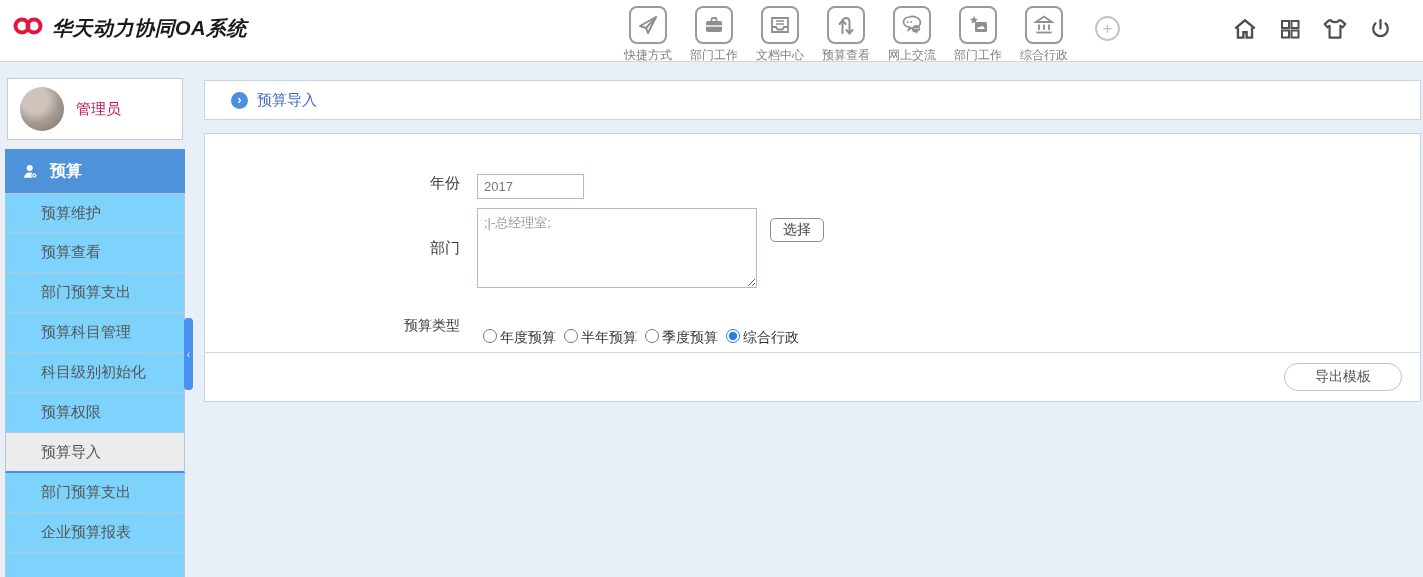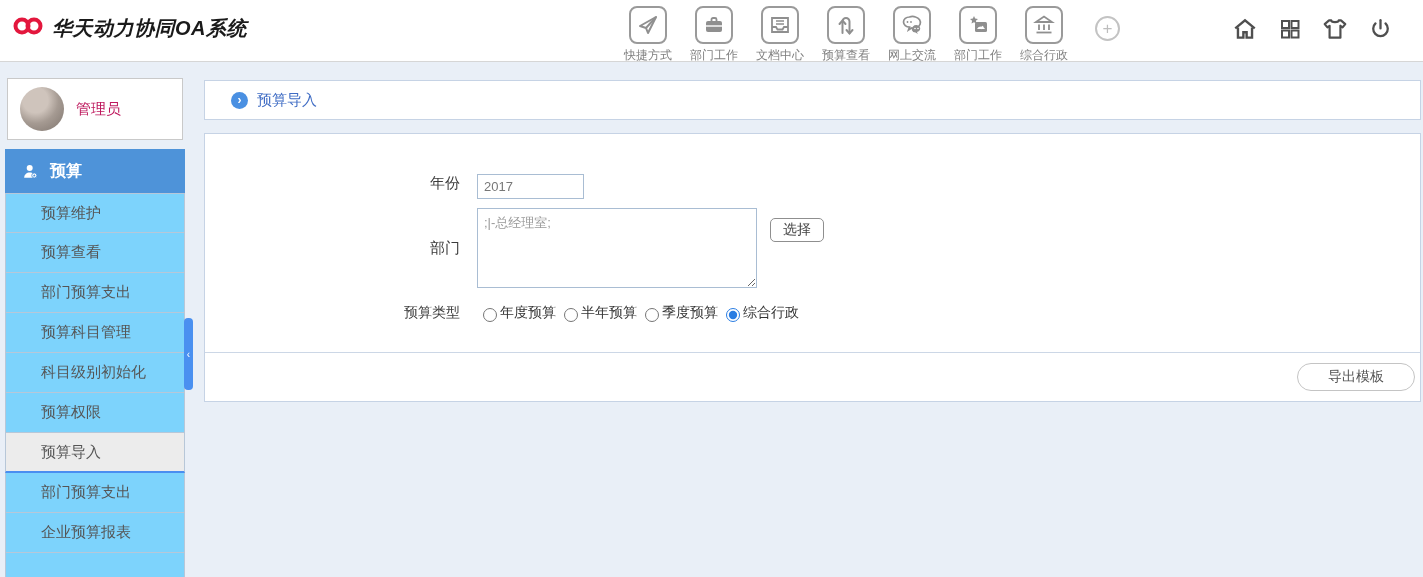--- a/index.html
+++ b/index.html
@@ -43,23 +43,23 @@
   .frow { display:flex; }
   .flabel { width:255px; text-align:right; font-size:15px; color:#3c3c3c; flex:0 0 auto; margin-right:17px; }
   .year-input { width:107px; height:25px; border:1px solid #a9bdd3; font-size:13px; color:#777; padding:0 6px; outline:none; }
   .dept-row { margin-top:9px; }
   .dept-row .flabel { align-self:center; }
   .dept-textarea { width:280px; height:80px; border:1px solid #a9bdd3; font-size:13px; color:#999; padding:5px 6px; resize:both; outline:none; font-family:"Liberation Sans","DejaVu Sans",sans-serif; }
   .select-btn { margin-left:13px; margin-top:10px; align-self:flex-start; height:24px; padding:0 12px; background:#fff; border:1px solid #8f8f8f; border-radius:5px; font-size:14px; color:#444; cursor:pointer; }
   .type-row { margin-top:16px; align-items:center; }
   .type-row .flabel { font-size:14px; }
   .radio-group { display:flex; align-items:center; margin-left:6px; }
-  .radio-opt { display:flex; align-items:flex-end; margin-right:8px; font-size:14px; color:#333; cursor:pointer; }
+  .radio-opt { display:flex; align-items:flex-start; margin-right:8px; font-size:14px; color:#333; cursor:pointer;margin-top:25px; }
   .radio-opt input { width:14px; height:14px; accent-color:#2a7de2; margin-right:3px; cursor:pointer; }
-  .panel-footer { height:49px; border-top:1px solid #ccd7e6; display:flex; align-items:center; justify-content:flex-end; gap:16px; padding-right:5px; }
+  .panel-footer { height:49px; border-top:1px solid #ccd7e6; display:flex; align-items:center; justify-content:flex-end; gap:16px; padding-right:18px; }
   .pill-btn { height:28px; padding:0 30px; background:#fff; border:1px solid #c4c4c4; border-radius:15px; font-size:14px; color:#555; cursor:pointer; }
 </style>
 </head>
 <body>
 
 <div class="topbar">
   <div class="logo">
     <span>
       <svg width="32" height="24" viewBox="0 0 32 24" fill="none" stroke="#e3173d" stroke-width="4">
         <circle cx="10" cy="12" r="6.5"></circle>

